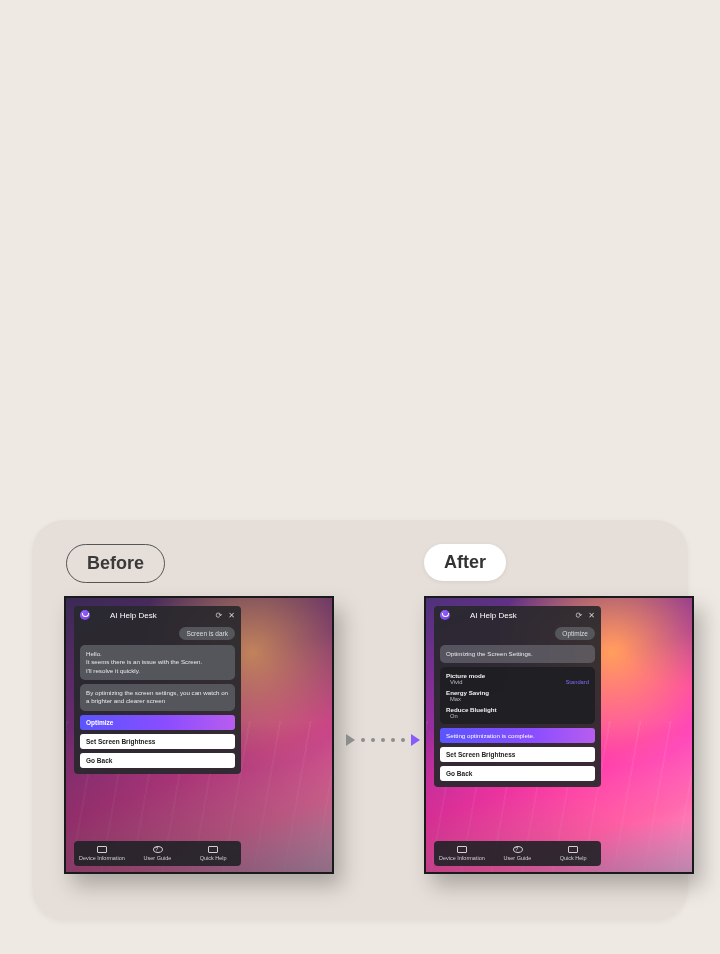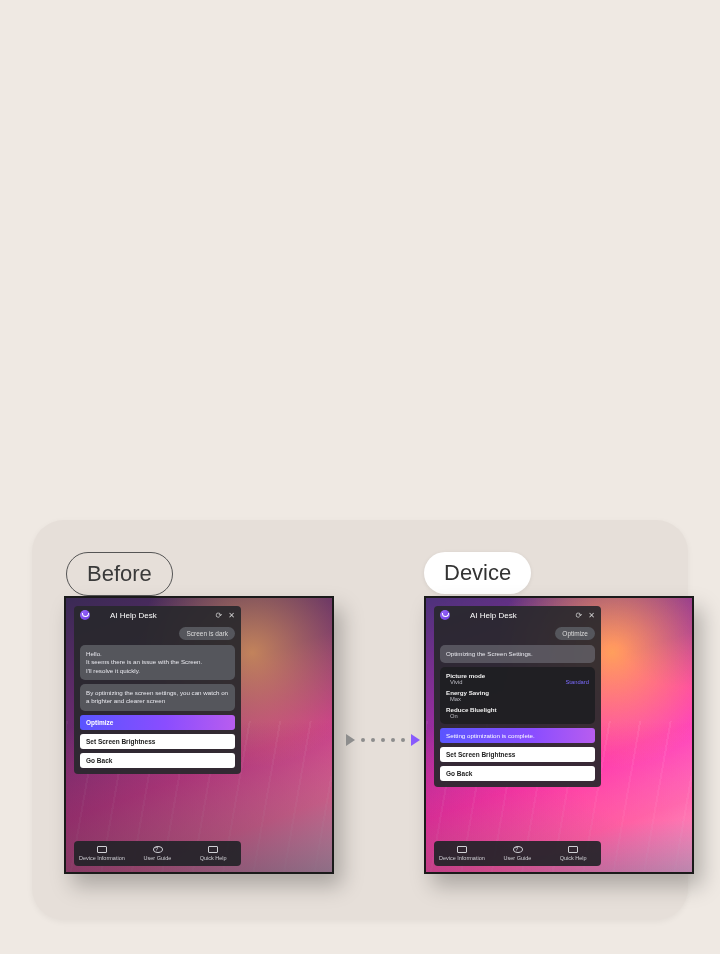--- a/index.html
+++ b/index.html
@@ -6,23 +6,23 @@
   html, body { width: 720px; height: 954px; font-family: -apple-system, BlinkMacSystemFont, "Segoe UI", Arial, sans-serif; }
   body { background:#efe9e3; }
 
   .stage {
     position:absolute; left:32px; top:520px; width:656px; height:400px;
     background:#e6dfd9; border-radius:32px;
     box-shadow: 0 2px 6px rgba(0,0,0,0.05);
   }
 
   .badge {
-    position:absolute; top:32px;
+    position:absolute; top:24px;
     padding:8px 20px; border-radius:999px;
-    font-size:22px; font-weight:400;
+    font-size:18px; font-weight:700;
   }
   .badge-before { left:34px; border:1.5px solid #555; color:#3a3a3a; background:transparent; }
   .badge-after  { left:392px; border:none; background:#fff; color:#333; box-shadow:0 1px 4px rgba(0,0,0,0.08); }
 
   .tv {
     position:absolute; top:76px; width:270px; height:278px;
     background:#000; border:2px solid #1a1a1a; overflow:hidden;
     box-shadow: 8px 12px 20px rgba(0,0,0,0.25);
   }
   .tv-before { left:32px; }
@@ -106,21 +106,21 @@
   .tri-l{ border-left:9px solid #8d8d8d; }
   .tri-r{ border-left:9px solid #8a5cff; }
   .dotm{ width:4px;height:4px;border-radius:50%;background:#8d8d8d;}
 </style>
 </head>
 <body>
 
 <div class="stage">
 
   <div class="badge badge-before">Before</div>
-  <div class="badge badge-after">Device</div>
+  <div class="badge badge-after">After</div>
 
   <div class="tv tv-before">
     <div class="city"></div>
 
     <div class="panel">
       <div class="p-head">
         <div class="left">
           <span class="ai-dot"></span>
           <span class="p-title">AI Help Desk</span>
         </div>

